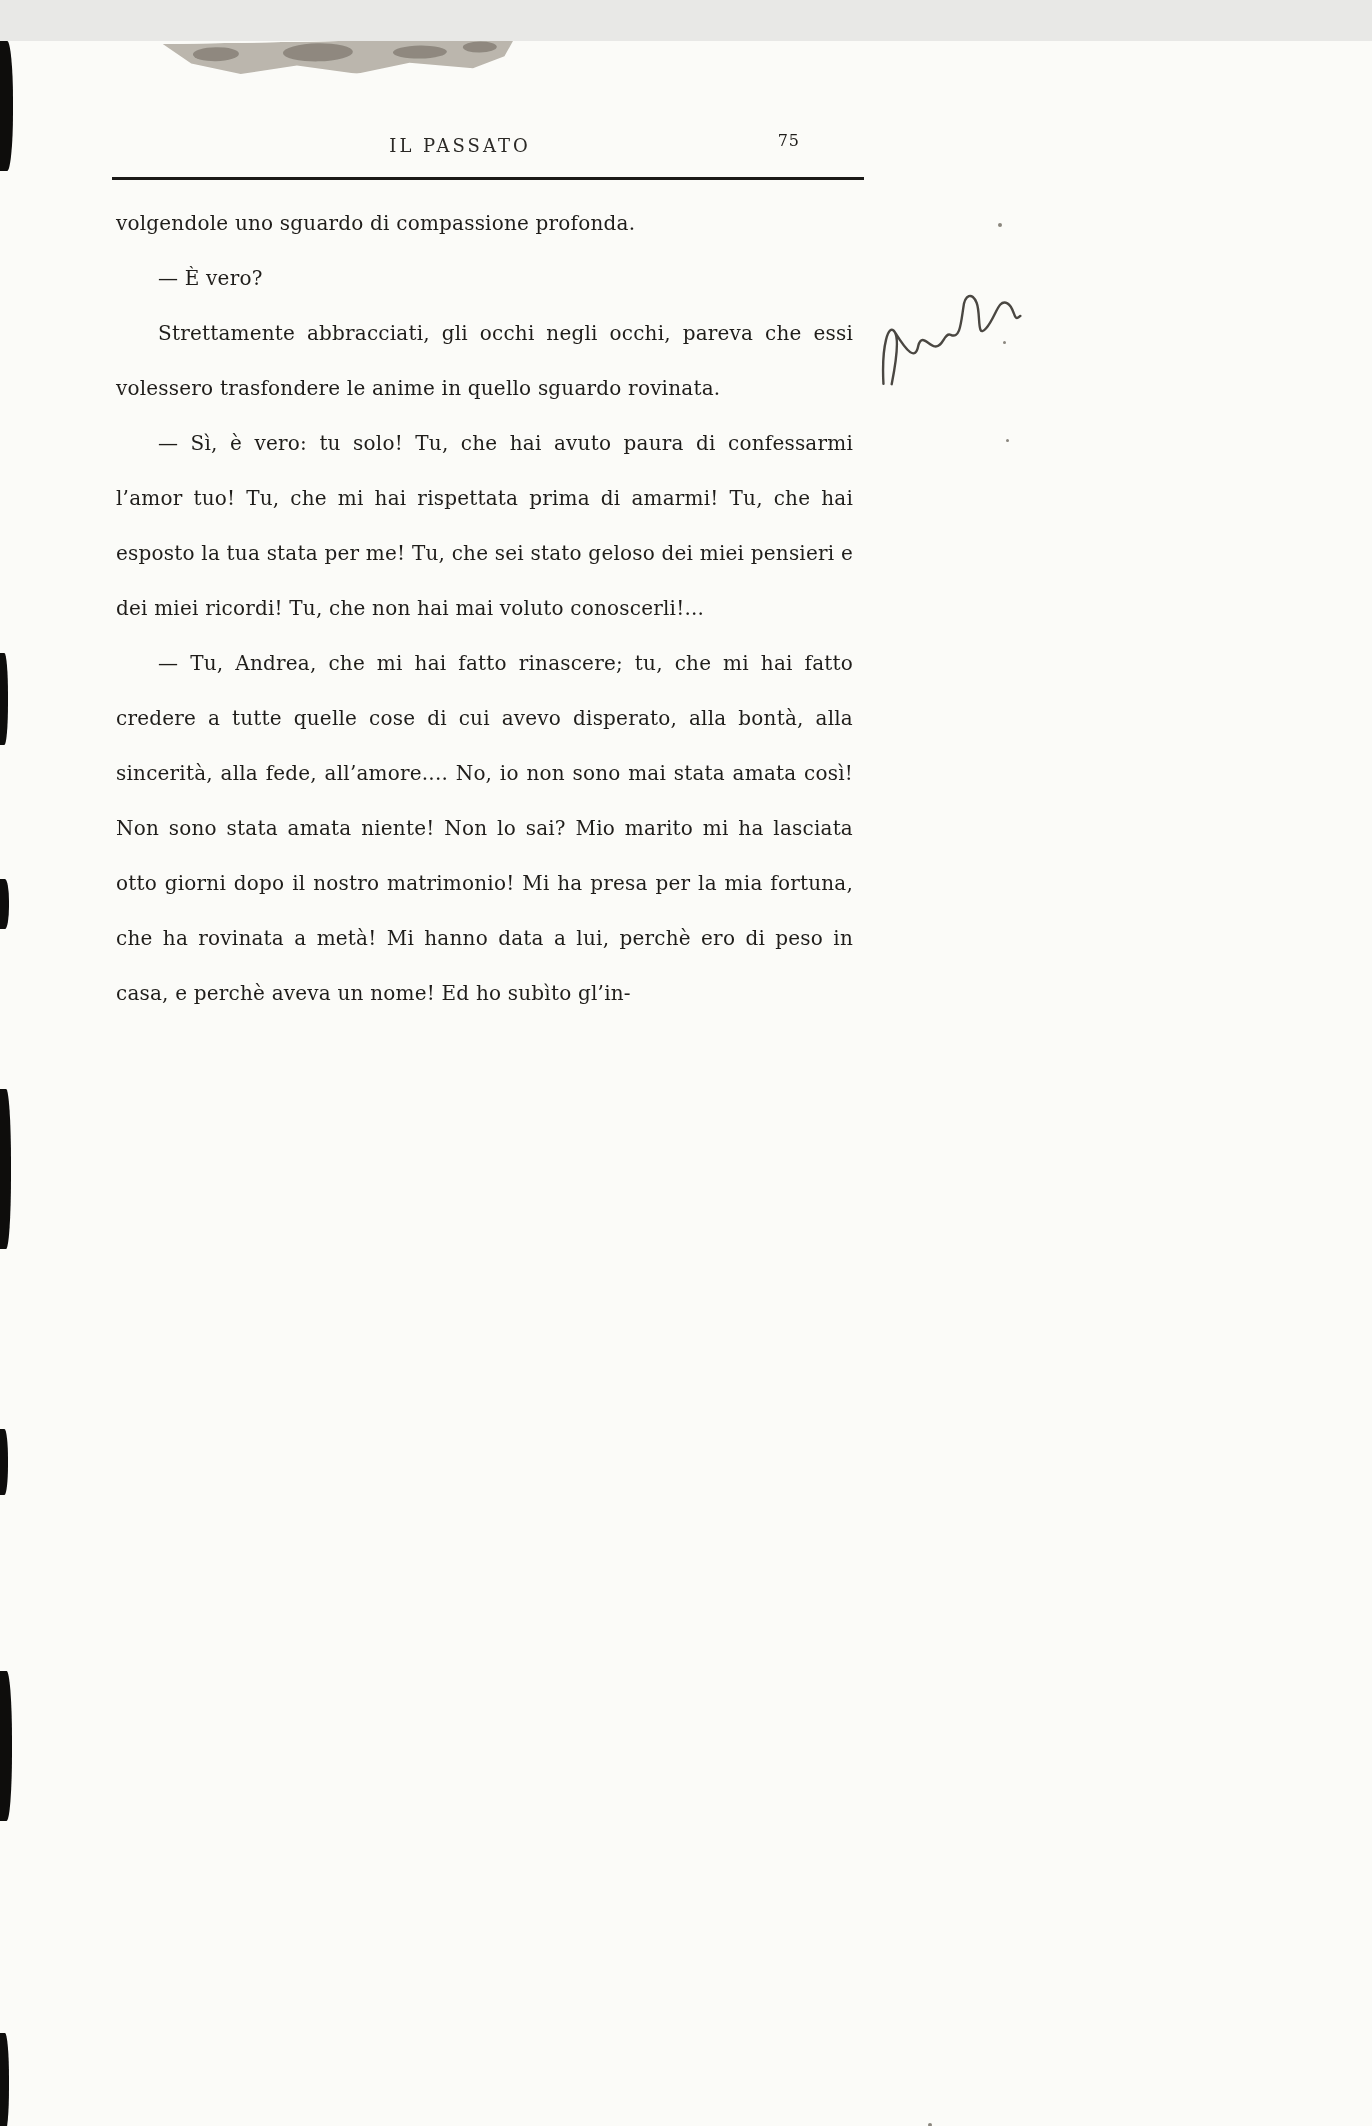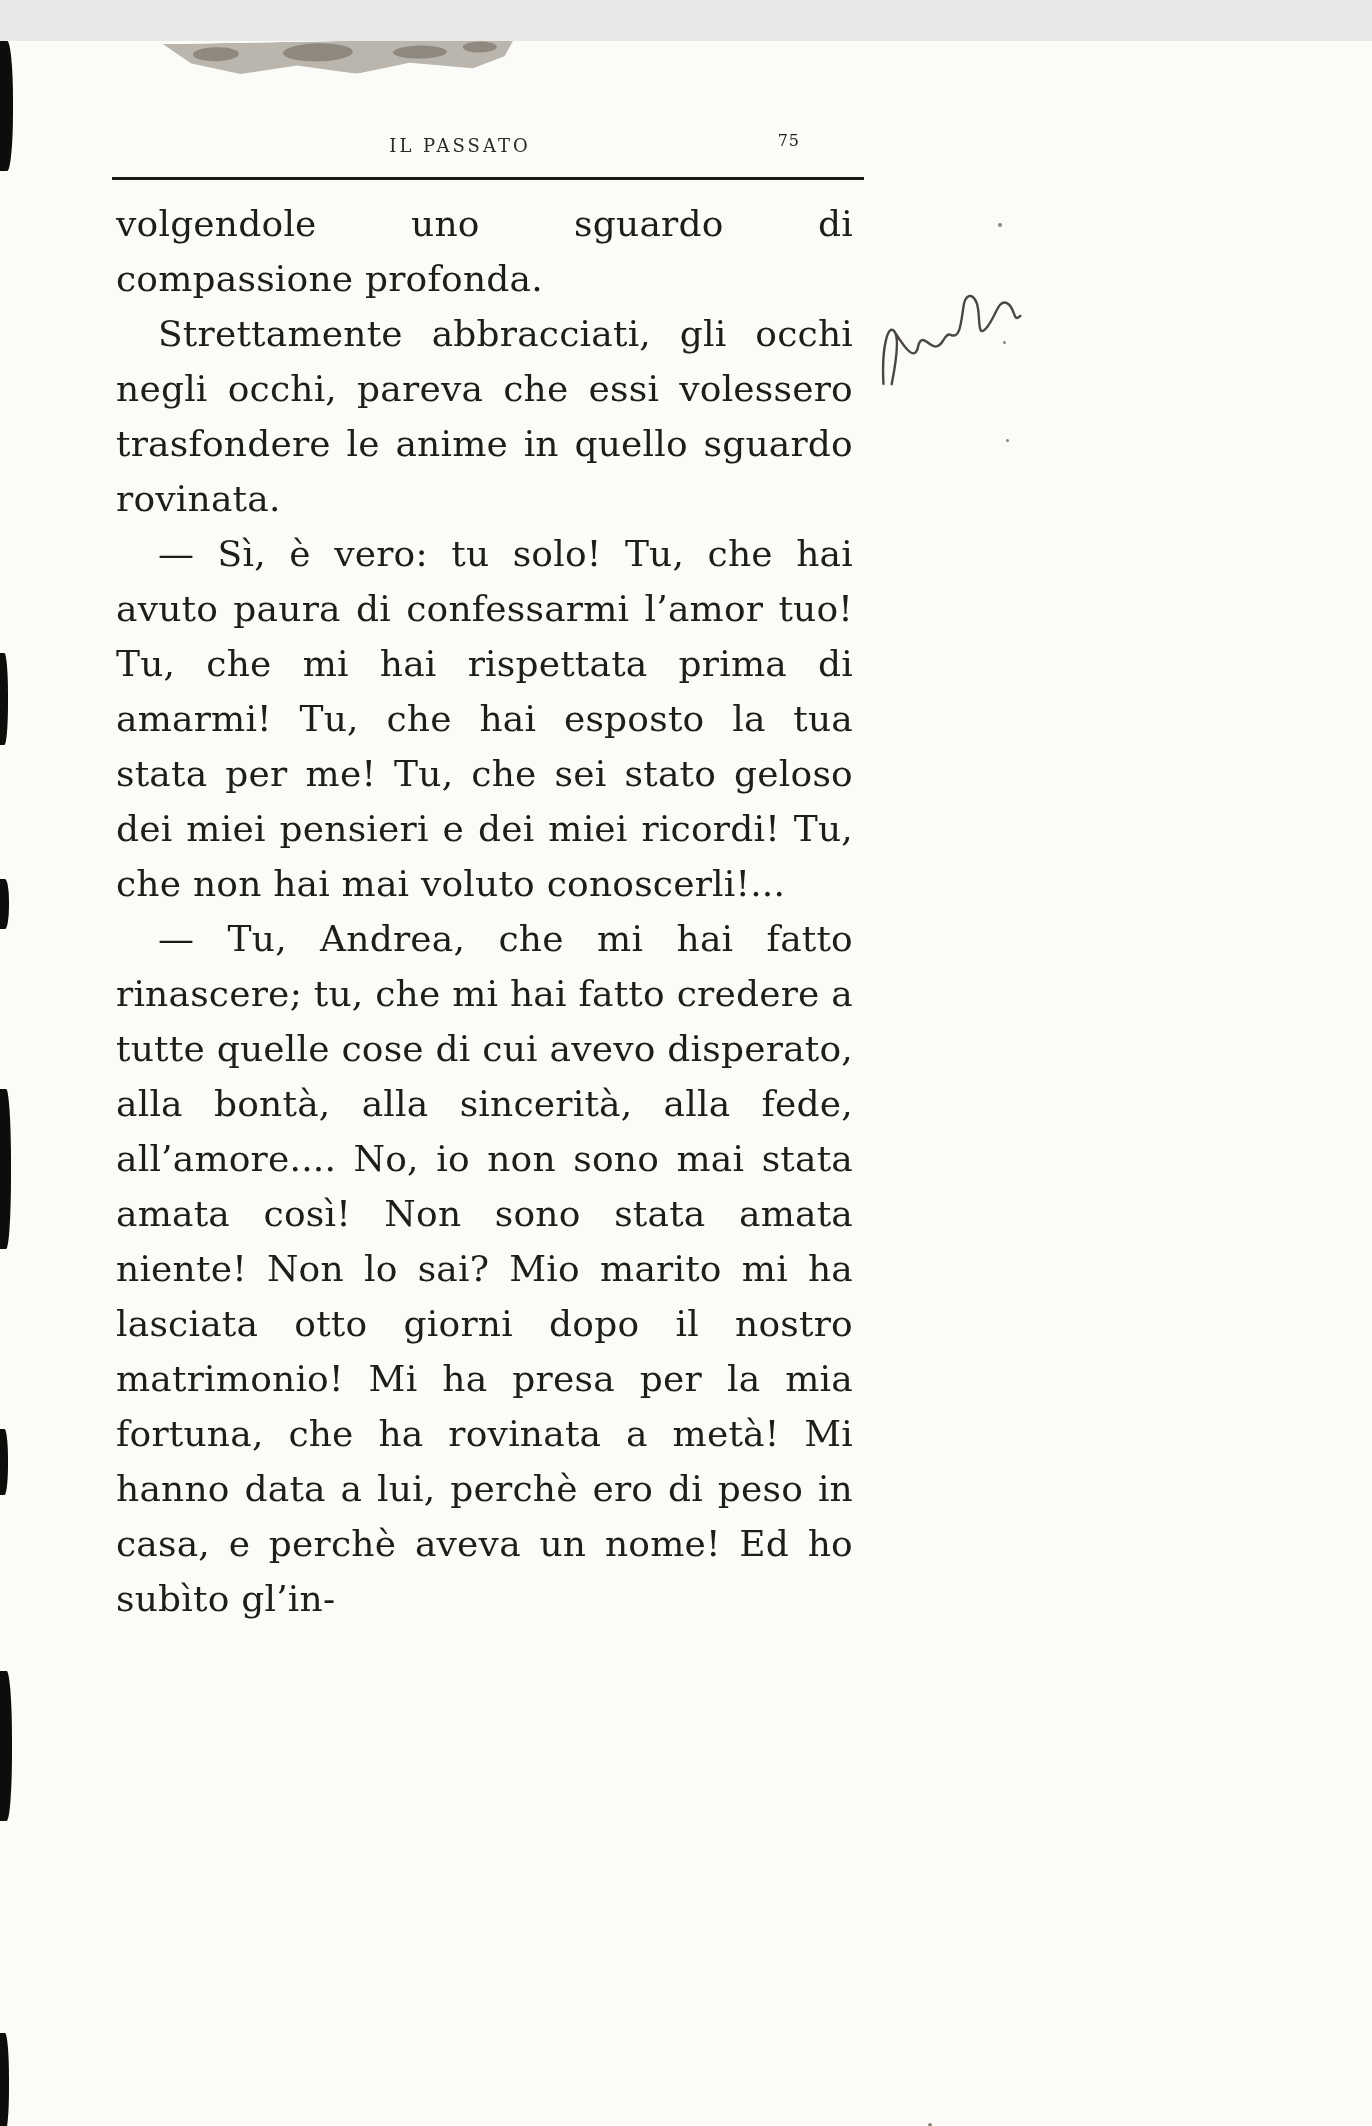--- a/index.html
+++ b/index.html
@@ -79,21 +79,21 @@
     height: 3px;
     background: #1b1a18;
   }
 
   
   .text-block {
     position: absolute;
     left: 116px;
     top: 155px;
     width: 737px;
-    font-size: 36px;
+    font-size: 20px;
     line-height: 55px;
     text-align: justify;
     letter-spacing: 0.2px;
   }
   .text-block p {
     margin: 0;
   }
   .text-block p.indent {
     text-indent: 42px;
   }
@@ -132,20 +132,21 @@
   <span class="speck" style="left:928px; top:2082px; width:4px; height:4px;"></span>
 
   <div class="header">
     <span class="running-title">IL PASSATO</span>
     <span class="page-number">75</span>
   </div>
   <div class="header-rule"></div>
 
   <div class="text-block">
     <p>volgendole uno sguardo di compassione profonda.</p>
+    <p class="indent">— È vero?</p>
     <p class="indent">Strettamente abbracciati, gli occhi negli occhi, pareva che essi volessero trasfondere le anime in quello sguardo rovinata.</p>
     <p class="indent">— Sì, è vero: tu solo! Tu, che hai avuto paura di confessarmi l’amor tuo! Tu, che mi hai rispettata prima di amarmi! Tu, che hai esposto la tua stata per me! Tu, che sei stato geloso dei miei pensieri e dei miei ricordi! Tu, che non hai mai voluto conoscerli!...</p>
     <p class="indent">— Tu, Andrea, che mi hai fatto rinascere; tu, che mi hai fatto credere a tutte quelle cose di cui avevo disperato, alla bontà, alla sincerità, alla fede, all’amore.... No, io non sono mai stata amata così! Non sono stata amata niente! Non lo sai? Mio marito mi ha lasciata otto giorni dopo il nostro matrimonio! Mi ha presa per la mia fortuna, che ha rovinata a metà! Mi hanno data a lui, perchè ero di peso in casa, e perchè aveva un nome! Ed ho subìto gl’in-</p>
   </div>
 
   <svg class="marginalia" width="165" height="100" viewBox="0 0 165 100">
     <path d="M 8 78
              C 14 40, 26 18, 30 30
              C 33 40, 22 66, 16 80
              M 30 30

